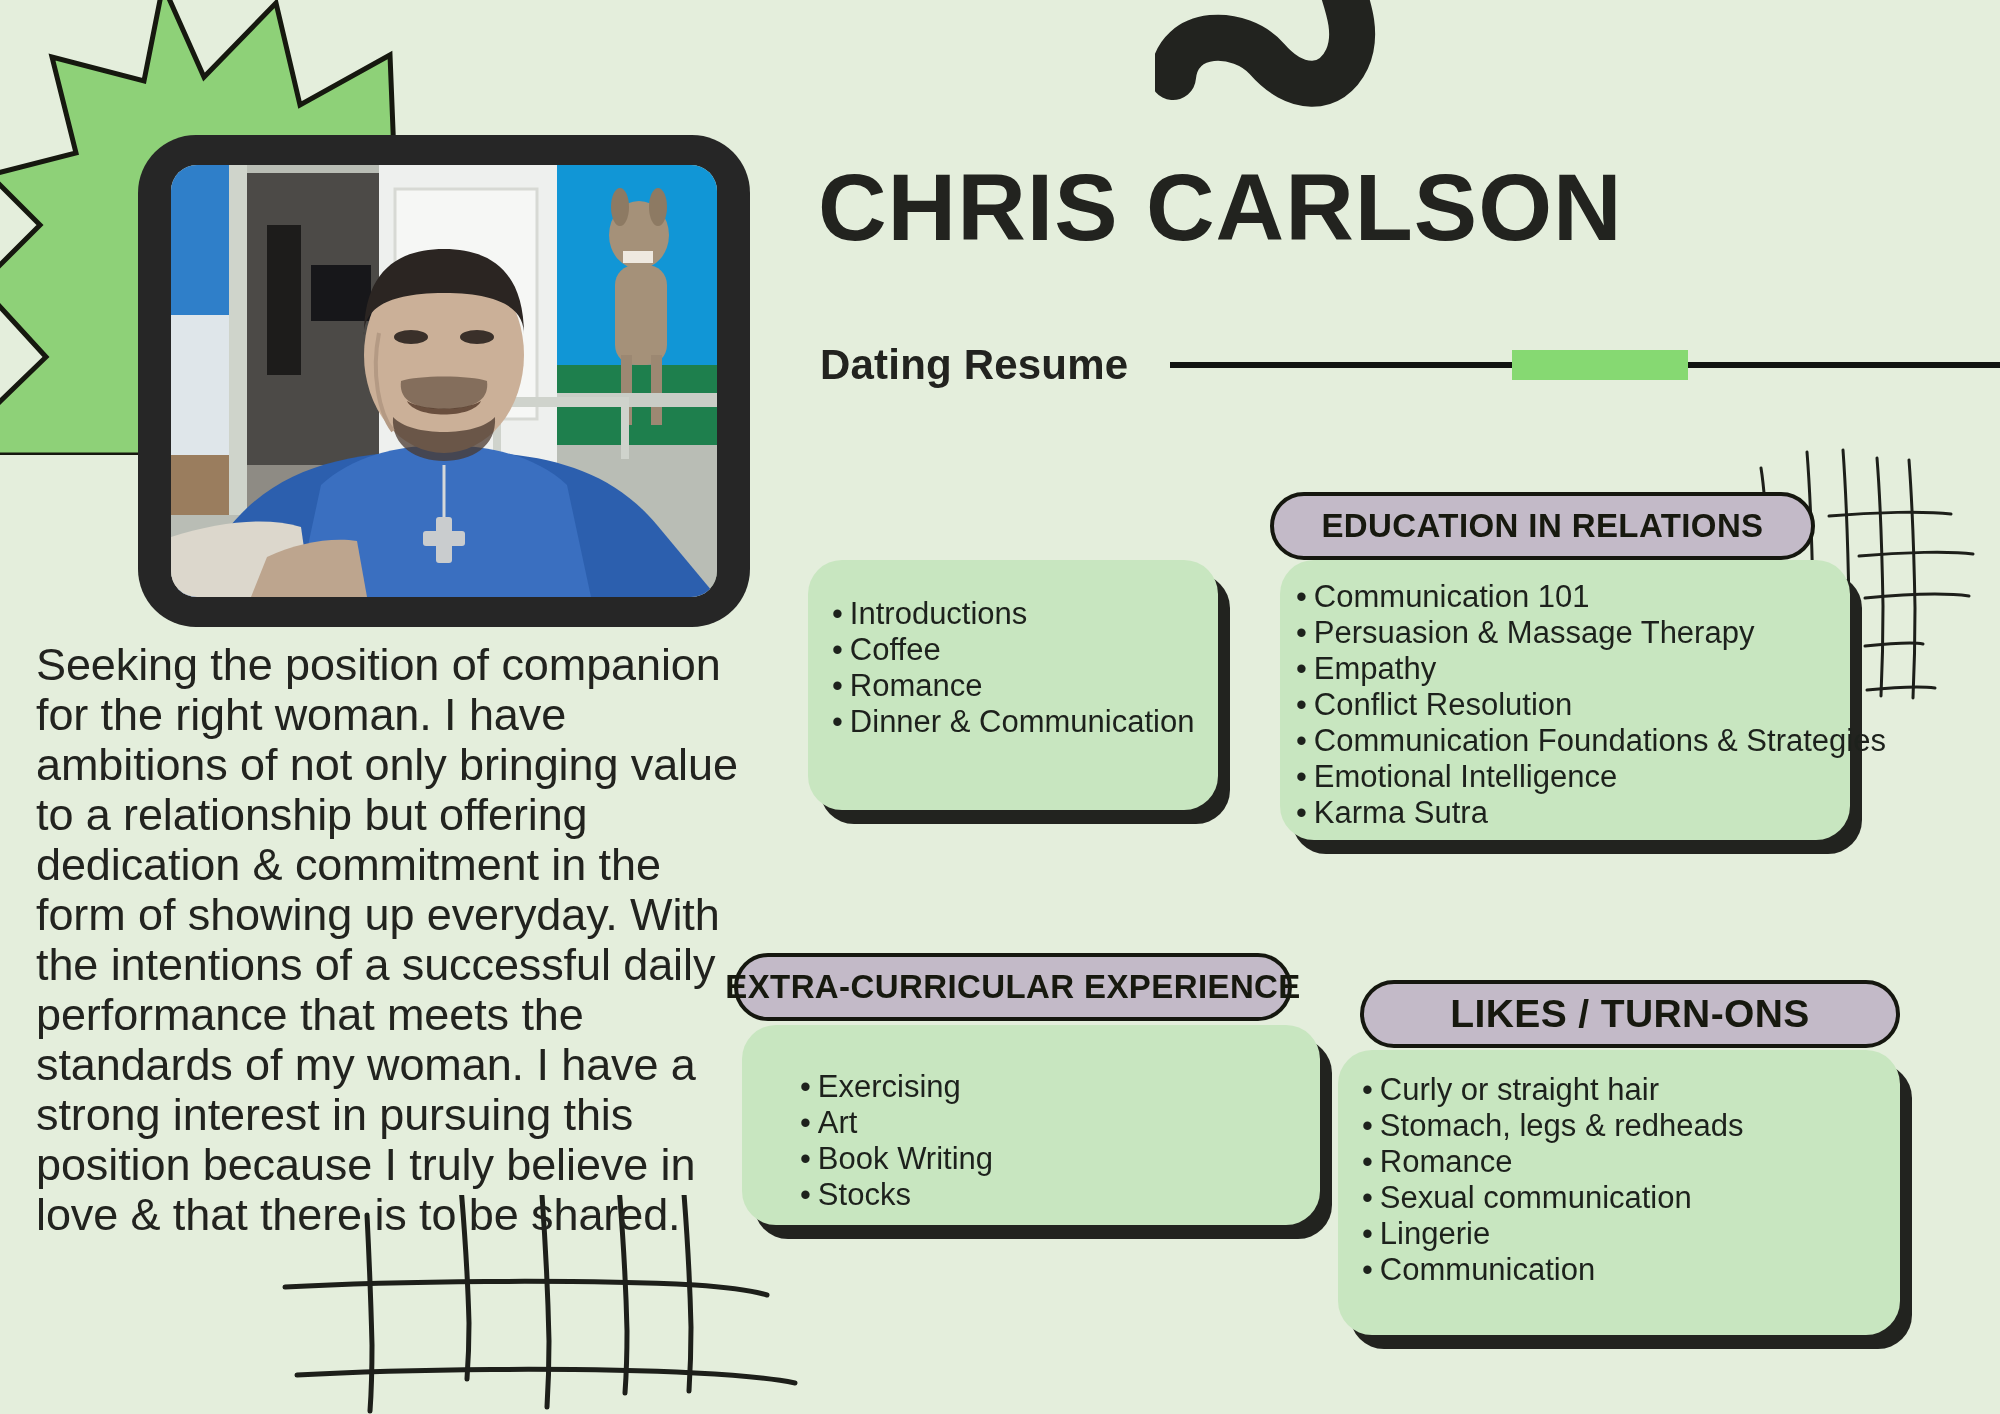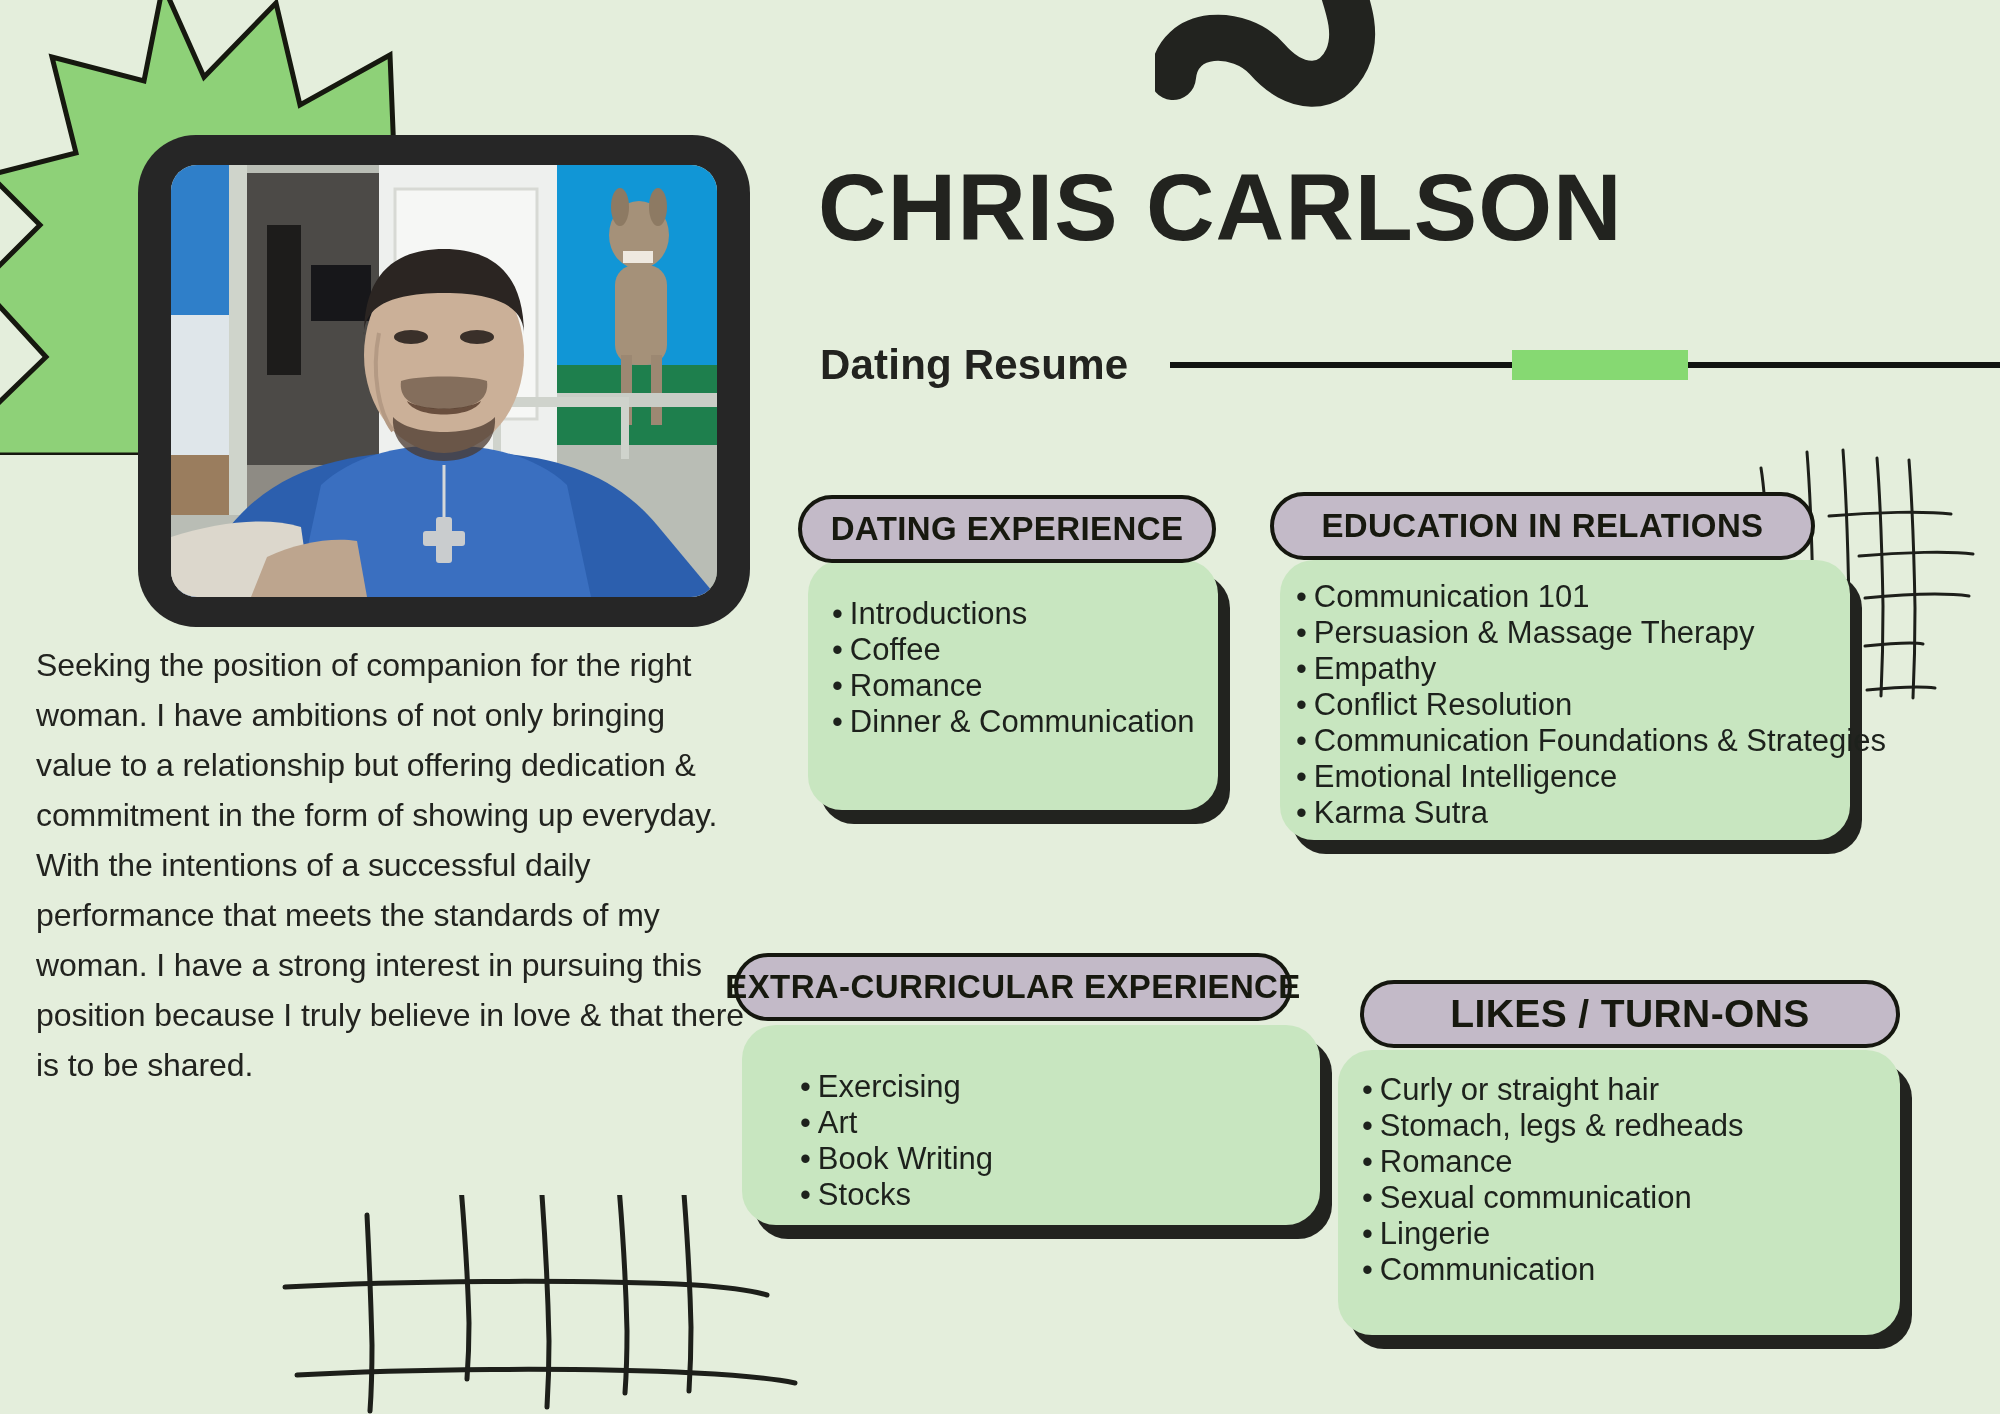--- a/index.html
+++ b/index.html
@@ -125,21 +125,21 @@
     top: 50%;
     transform: translateY(-50%);
   }
 
   
   .intro {
     position: absolute;
     left: 36px;
     top: 640px;
     width: 712px;
-    font-size: 32px;
+    font-size: 45px;
     line-height: 50px;
     color: #22231f;
     letter-spacing: -0.1px;
   }
 
   
   .card {
     position: absolute;
   }
   .card-shadow {
@@ -289,23 +289,20 @@
       <div class="rule-line"></div>
       <div class="rule-accent"></div>
     </div>
   </div>
 
   <div class="intro">Seeking the position of companion for the right woman. I have ambitions of not only bringing value to a relationship but offering dedication &amp; commitment in the form of showing up everyday. With the intentions of a successful daily performance that meets the standards of my woman. I have a strong interest in pursuing this position because I truly believe in love &amp; that there is to be shared.</div>
 
   <div class="card" style="left:808px; top:560px; width:410px; height:250px;">
     <div class="card-shadow"></div>
     <div class="card-body"></div>
-    <div class="card-pill" style="left:-10px; top:-65px; width:418px; height:68px;">
-      <span>DATING EXPERIENCE</span>
-    </div>
     <ul class="card-list" style="left:24px; top:36px;">
       <li><span class="b">•</span><span>Introductions</span></li>
       <li><span class="b">•</span><span>Coffee</span></li>
       <li><span class="b">•</span><span>Romance</span></li>
       <li><span class="b">•</span><span>Dinner &amp; Communication</span></li>
     </ul>
   </div>
 
   <div class="card" style="left:1280px; top:560px; width:570px; height:280px;">
     <div class="card-shadow"></div>

